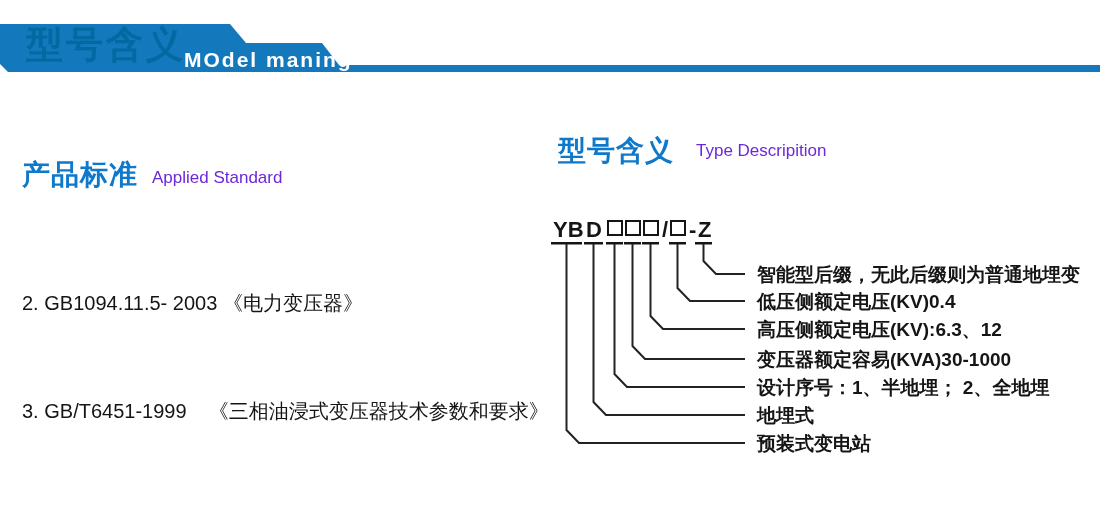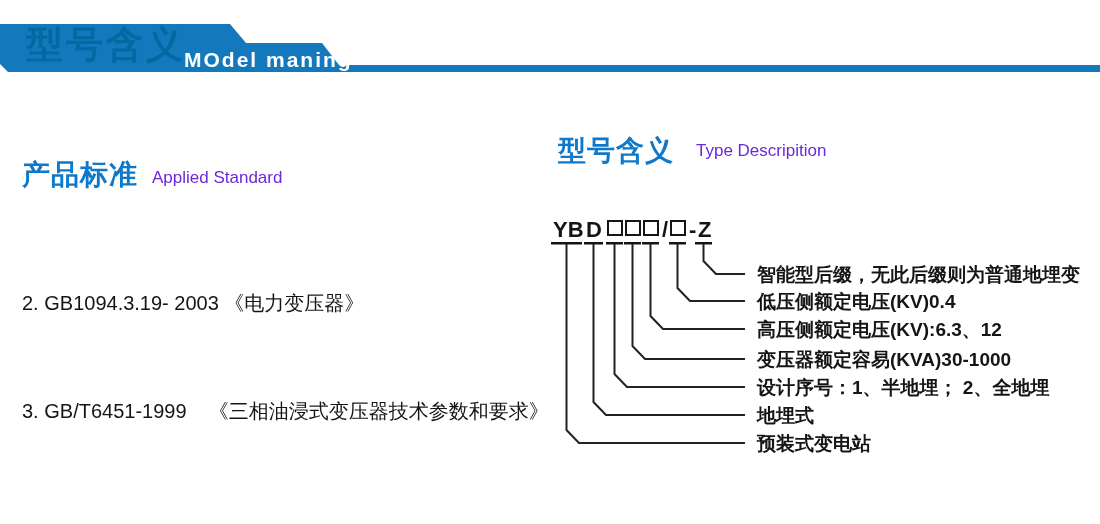--- a/index.html
+++ b/index.html
@@ -64,21 +64,21 @@
   <div class="banner-title-cn">型号含义</div>
   <div class="banner-title-en">MOdel maning</div>
 </div>
 
 <div class="section-heading heading-left">
   <span class="heading-cn">产品标准</span>
   <span class="heading-en">Applied Standard</span>
 </div>
 
 <div class="standards-list">
-  <div class="standard-item">2. GB1094.3.19- 2003 《电力变压器》</div>
+  <div class="standard-item">2. GB1094.11.5- 2003 《电力变压器》</div>
   <div class="standard-item">3. GB/T6451-1999    《三相油浸式变压器技术参数和要求》</div>
   
   
   
   
   
 </div>
 
 <div class="section-heading heading-right">
   <span class="heading-cn">型号含义</span>

